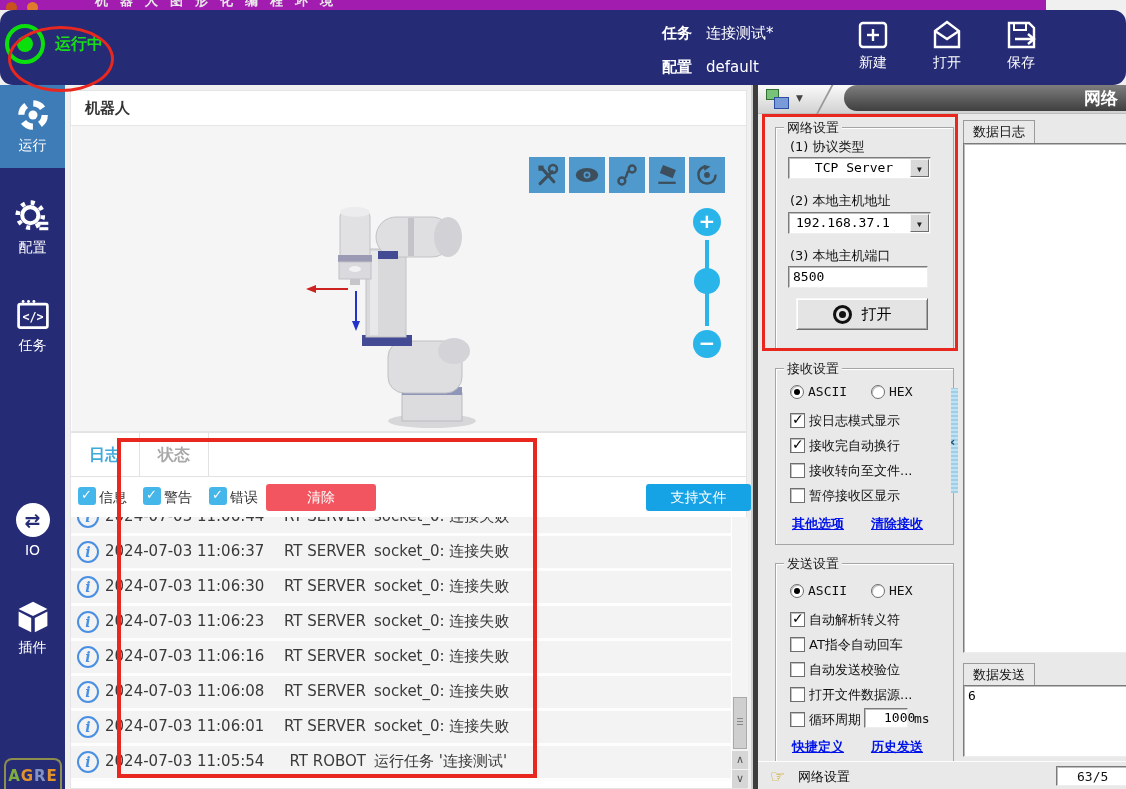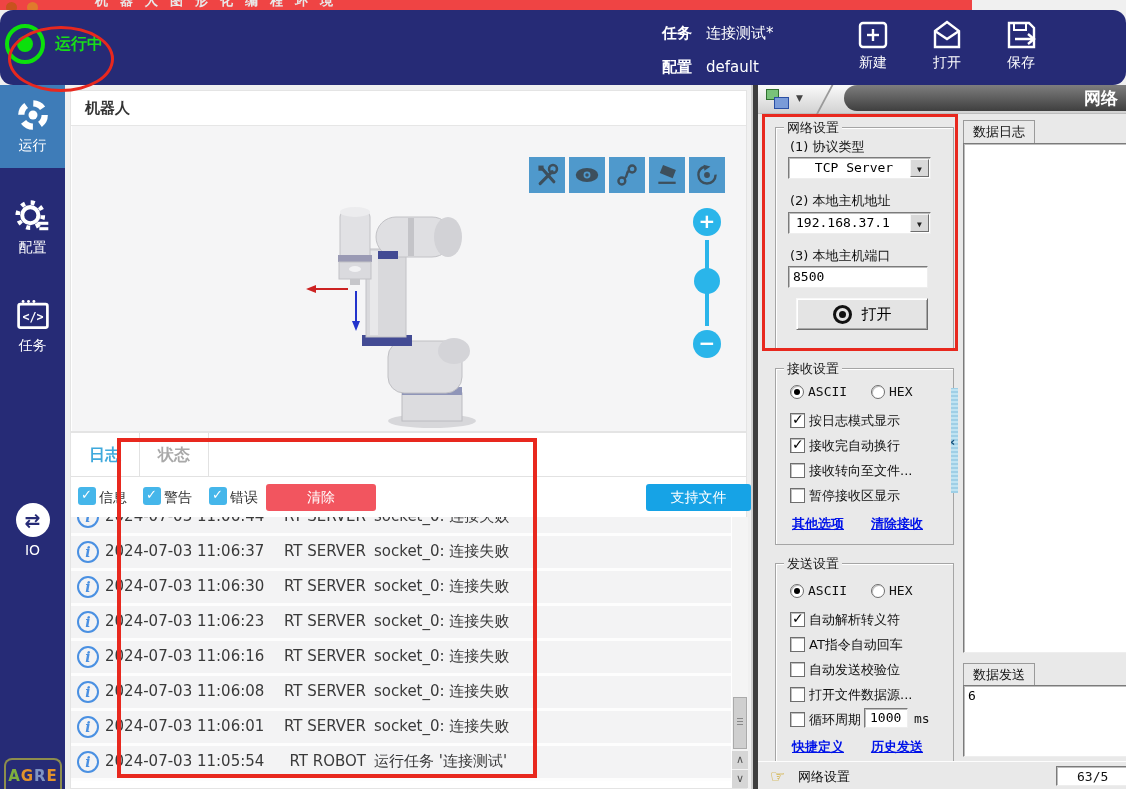--- a/index.html
+++ b/index.html
@@ -1,19 +1,19 @@
 <!DOCTYPE html>
 <html><head>
 <meta charset="utf-8">
 <style>
   html,body{margin:0;padding:0;}
   body{width:1126px;height:789px;overflow:hidden;font-family:"DejaVu Sans","Liberation Sans",sans-serif;background:#f0f0f0;position:relative;}
   .abs{position:absolute;}
   
-  #titlebar{left:0;top:0;width:972px;height:10px;background:#ef4444;overflow:hidden;z-index:5;}
+  #titlebar{left:0;top:0;width:1046px;height:10px;background:#a21caf;overflow:hidden;z-index:5;}
   #titlebar .tb-dot{position:absolute;left:27px;top:2px;width:11px;height:11px;border-radius:50%;background:#e07a2c;}
   #titlebar .tb-dot2{position:absolute;left:6px;top:2px;width:11px;height:11px;border-radius:50%;background:#c8521e;}
   #titlebar .tb-title{position:absolute;left:95px;top:-8px;color:#e8e8e8;font-size:13px;font-weight:bold;letter-spacing:12px;white-space:nowrap;}
   
   #header{left:0;top:10px;width:1126px;height:75px;background:#262b76;border-radius:13px;}
   .status-ring{position:absolute;left:5px;top:14px;width:32px;height:32px;border:4px solid #0ce00c;border-radius:50%;background:#262b76;}
   .status-ring .dot{position:absolute;left:8px;top:8px;width:16px;height:16px;border-radius:50%;background:#0ce00c;}
   .status-text{position:absolute;left:55px;top:24px;color:#19dd19;font-size:16px;font-weight:bold;}
   .hdr-kv{position:absolute;color:#fff;font-size:15px;white-space:nowrap;}
   .hdr-kv b{font-weight:bold;margin-right:14px;}
@@ -185,20 +185,30 @@
         </svg>
       </div>
     <div class="lbl">任务</div>
   </div>
   <div class="side-item" style="top:415px;">
     <div class="ic">
         <div class="io-disc">⇄</div>
       </div>
     <div class="lbl">IO</div>
   </div>
+  <div class="side-item" style="top:512px;">
+    <div class="ic">
+        <svg width="36" height="36" viewBox="0 0 40 40">
+          <path d="M20 3 L36 11 L20 19 L4 11 Z" fill="#fff"></path>
+          <path d="M4 14 L18 21 V37 L4 30 Z" fill="#fff"></path>
+          <path d="M36 14 L22 21 V37 L36 30 Z" fill="#fff"></path>
+        </svg>
+      </div>
+    <div class="lbl">插件</div>
+  </div>
   <div id="agree-box">
     <span style="color:#7fae3e">A</span><span style="color:#e2932c">G</span><span style="color:#7f94c4">R</span><span style="color:#e2932c">E</span>
   </div>
 </div>
 
 <div id="main" class="abs">
 
   <div id="robot-panel">
     <div class="hd">
       <span class="t">机器人</span>
@@ -417,21 +427,21 @@
     <div class="wcheck on" style="left:14px;top:48px;"></div>
     <span class="gl" style="left:33px;top:47px;">自动解析转义符</span>
     <div class="wcheck" style="left:14px;top:73px;"></div>
     <span class="gl" style="left:33px;top:72px;">AT指令自动回车</span>
     <div class="wcheck" style="left:14px;top:98px;"></div>
     <span class="gl" style="left:33px;top:97px;">自动发送校验位</span>
     <div class="wcheck" style="left:14px;top:123px;"></div>
     <span class="gl" style="left:33px;top:122px;">打开文件数据源...</span>
     <div class="wcheck" style="left:14px;top:148px;"></div>
     <span class="gl" style="left:33px;top:147px;">循环周期</span>
-    <div class="sunken mono" style="position:absolute;left:88px;top:144px;width:44px;height:20px;font-size:13px;line-height:18px;padding-left:5px;">1000</div>
+    <div class="sunken mono" style="position:absolute;left:88px;top:144px;width:44px;height:20px;font-size:13px;line-height:18px;padding-left:19px;">1000</div>
     <span class="gl mono" style="left:138px;top:147px;">ms</span>
     <span class="wlink" style="left:16px;top:174px;">快捷定义</span>
     <span class="wlink" style="left:95px;top:174px;">历史发送</span>
   </div>
 
   <div id="splitter">
       <span class="ch">‹</span>
     </div>
 
   <div class="wtab" style="left:205px;top:35px;width:70px;">数据日志</div>

